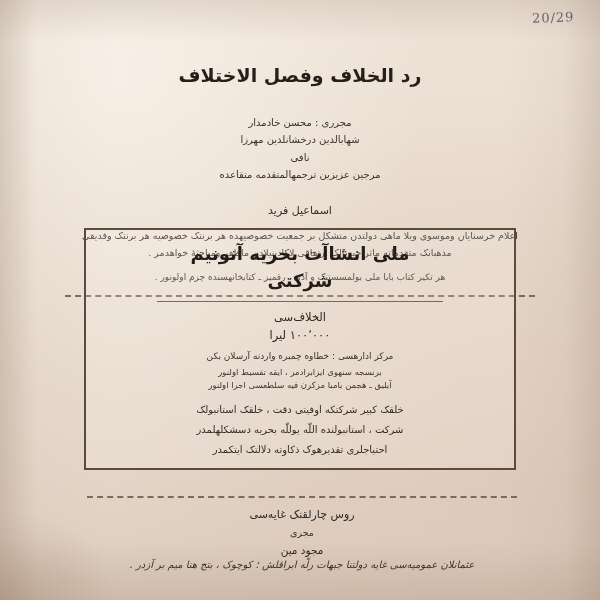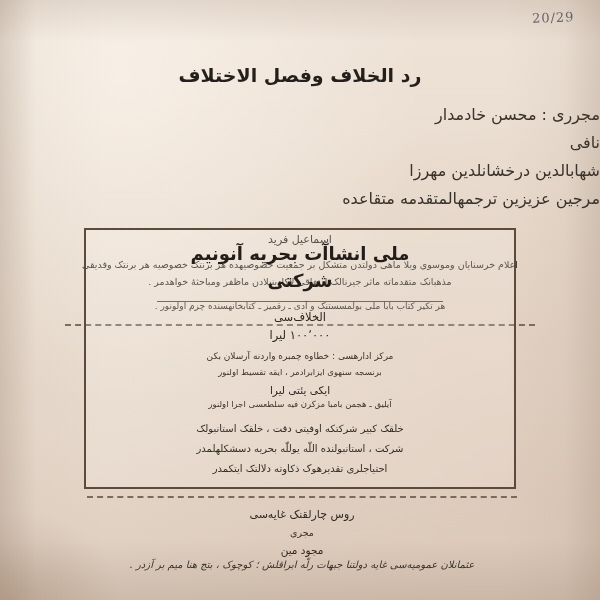--- a/index.html
+++ b/index.html
@@ -80,25 +80,24 @@
     right: 0;
   }
   .title-main {
     font-size: 19px;
     font-weight: bold;
     color: #241f1b;
     letter-spacing: 0.5px;
     line-height: 1.4;
   }
   .sub-lines {
-    margin-top: 12px;
-    font-size: 16px;
+    margin-top: 25px;
+    font-size: 10px;
     line-height: 1.75;
     color: #3a332c;
-    text-align: right;
   }
   .sub-lines div { white-space: nowrap; }
   .byline {
     margin-top: 20px;
     font-size: 11px;
     color: #332d27;
   }
   .para-block {
     margin: 10px auto 0;
     width: 470px;
@@ -214,22 +213,22 @@
 <div class="page">
   <div class="content">
 
     <div class="archive-note">20/29</div>
 
     <div class="block1 rtl">
       <div class="title-main">رد الخلاف وفصل الاختلاف</div>
 
       <div class="sub-lines">
         <div>مجرری : محسن خادمدار</div>
+        <div>شهابالدین درخشانلدین مهرزا</div>
         <div>نافی</div>
-        <div>شهابالدین درخشانلدین مهرزا</div>
         <div>مرجین عزیزین ترجمهالمتقدمه متقاعده</div>
       </div>
 
       <div class="byline">اسماعیل فرید</div>
 
       <div class="para-block">اعلام خرسنایان وموسوی ویلا ماهی دولتدن متشکل بر جمعیت خصوصیهده هر برنتک خصوصیه هر برنتک وفدیقی مذهبانک متقدماته ماثر جیرنالک ارتفاقی لاکادینیلادن ماظفر ومباحثهٔ خواهدمر .</div>
 
       <div class="para-note">هر تکیر کتاب بابا ملی بولمسستنک و آدی ـ رقمیز ـ کتابخانهسنده چزم اولونور .</div>
 
       <div class="dashes"></div>
@@ -242,21 +241,20 @@
 
         <div class="rule"></div>
 
         <div class="cap">الخلاف‌سی</div>
         <div class="cap">۱۰۰٬۰۰۰ لیرا</div>
 
         <div class="cap-sm">مرکز ادارهسی : خطاوه چمبره واردنه آرسلان بکن</div>
 
         <div class="cap-xs">برنسجه سنهوی ایزابرادمر ، ایقه تقسیط اولنور</div>
 
-        <div class="cap-mid">ایکی یئتی لیرا</div>
         <div class="cap-xs">آیلیق ـ هجمن بامبا مزکرن فیه سلطعسی اجرا اولنور</div>
 
         <div class="body-lines">
           <div>خلقک کبیر شرکتکه اوفیتی دقت ، خلقک استانبولک</div>
           <div>شرکت ، استانبولنده اللّه یوللّه بحریه دسشکلهلمدر</div>
           <div>احتیاجلری تقدیرهوک ذکاوته دلالتک ایتکمدر</div>
         </div>
       </div>
     </div>
 

